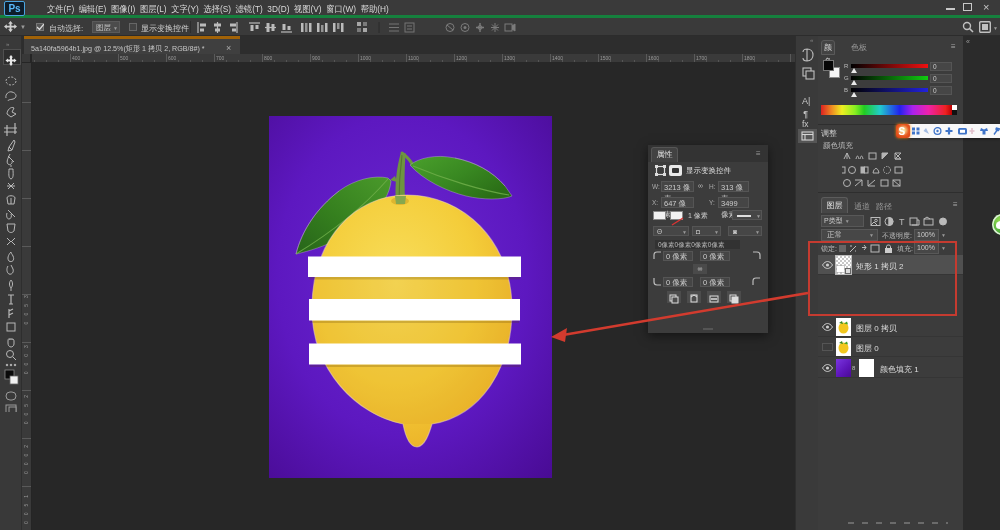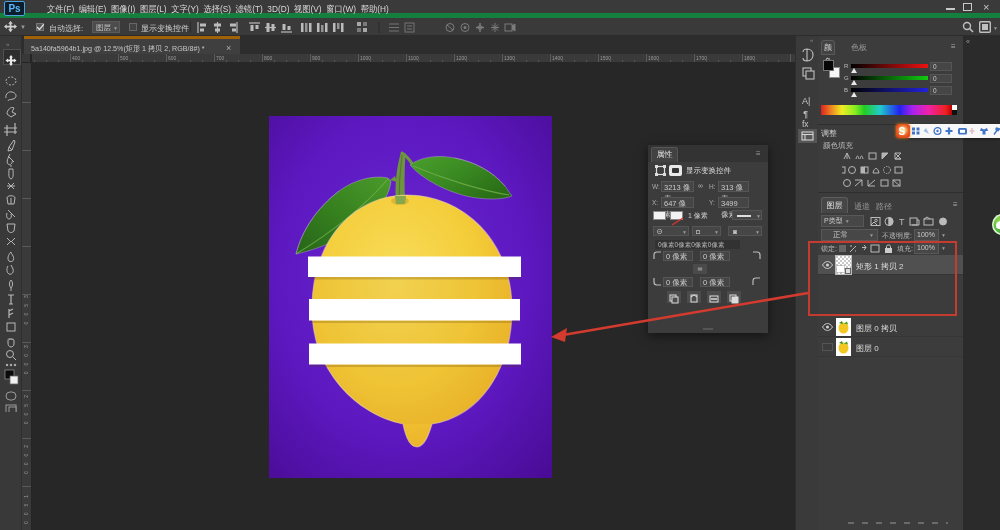--- a/index.html
+++ b/index.html
@@ -12,21 +12,21 @@
 .lrow{position:absolute;left:0;width:145px;height:20px;border-bottom:1px solid #353535}
 .lrow .eye{position:absolute;left:4px;top:6px}
 .lrow .thumb{position:absolute;left:18px;top:1px;width:15px;height:18px;overflow:hidden}
 .checker{background:repeating-conic-gradient(#ffffff 0 25%, #c8c8c8 0 50%);background-size:4px 4px}
 .wshape{position:absolute;left:1px;bottom:2px;width:7px;height:6px;background:#fff;box-shadow:0 0 0 0.5px #999}
 .vmask{position:absolute;right:0px;bottom:0px;width:6px;height:6px;background:#ddd;border:1px solid #666}
 .lname{position:absolute;left:38px;top:6px;font-size:8px;color:#ddd;white-space:nowrap}
 </style></head><body>
 <div id="app">
 
-<div class="abs" style="left:0;top:0;width:1000px;height:18px;background:#3a3a3a;border-bottom:5px solid #15803d">
+<div class="abs" style="left:0;top:0;width:1000px;height:18px;background:#3a3a3a;border-bottom:3px solid #15803d">
   <div class="abs" style="left:4px;top:1px;width:21px;height:15px;background:#0e1d2b;border:1px solid #4aa4e0;border-radius:2px;color:#58b8f8;font-size:10px;font-weight:bold;text-align:center;line-height:14px">Ps</div>
   <div class="abs t9" style="left:47px;top:3px;letter-spacing:0;color:#d8d8d8;transform:scaleX(0.92);transform-origin:0 0;white-space:nowrap">文件(F)&nbsp;&nbsp;编辑(E)&nbsp;&nbsp;图像(I)&nbsp;&nbsp;图层(L)&nbsp;&nbsp;文字(Y)&nbsp;&nbsp;选择(S)&nbsp;&nbsp;滤镜(T)&nbsp;&nbsp;3D(D)&nbsp;&nbsp;视图(V)&nbsp;&nbsp;窗口(W)&nbsp;&nbsp;帮助(H)</div>
   <div class="abs" style="left:946px;top:8px;width:9px;height:2px;background:#c8c8c8"></div>
   <div class="abs" style="left:963px;top:3px;width:9px;height:8px;border:1.5px solid #c8c8c8"></div>
   <div class="abs" style="left:983px;top:2px;color:#c8c8c8;font-size:11px;line-height:11px">×</div>
 </div>
 
 <div class="abs" style="left:0;top:18px;width:1000px;height:18px;background:#3a3a3a;border-bottom:1px solid #2c2c2c" id="optbar">
   <svg class="abs" style="left:4px;top:3px" width="14" height="12" viewBox="0 0 14 12">
         <path d="M7 0 L9.5 3 H8 V5 H11 V3.5 L14 6 L11 8.5 V7 H8 V9 H9.5 L7 12 L4.5 9 H6 V7 H3 V8.5 L0 6 L3 3.5 V5 H6 V3 H4.5 Z" fill="#cfcfcf" transform="scale(0.93)"></path>
@@ -336,21 +336,21 @@
           <path d="M19 1.5 V9.5"></path>
           <path d="M19 1.5 A4 4 0 0 1 19 9.5 Z" fill="#bbb"></path>
    <text x="29" y="9" font-size="9" fill="#bbb" stroke="none">T</text>
    <rect x="40" y="2" width="7" height="7"></rect>
           <path d="M47 4 L49 4 L49 9 L42 9"></path>
    <rect x="54" y="3" width="9" height="6"></rect>
           <path d="M54 3 L57 1 L60 3"></path>
    <circle cx="73" cy="5.5" r="3.5" fill="#bbb"></circle>
   </svg>
 
-  <div class="abs" style="left:3px;top:36px;width:57px;height:12px;background:#474747;border:1px solid #585858;font-size:7.5px;color:#ccc;line-height:10px;padding-left:11px">正常<span class="abs" style="right:3px;font-size:5px;color:#999">▼</span></div>
+  <div class="abs" style="left:3px;top:36px;width:57px;height:12px;background:#474747;border:1px solid #585858;font-size:7.5px;color:#ccc;line-height:10px;padding-left:5px">正常<span class="abs" style="right:3px;font-size:5px;color:#999">▼</span></div>
   <div class="abs" style="left:64px;top:38px;font-size:7px;color:#bbb">不透明度:</div>
   <div class="abs" style="left:96px;top:36px;width:25px;height:12px;background:#474747;border:1px solid #585858;font-size:7px;color:#ccc;line-height:10px;padding-left:2px">100%</div>
   <div class="abs" style="left:123px;top:39px;font-size:5px;color:#999">▼</div>
 
   <div class="abs" style="left:3px;top:51px;font-size:7px;color:#bbb">锁定:</div>
   <svg class="abs" style="left:20px;top:50px" width="60" height="11" viewBox="0 0 60 11" fill="none" stroke="#bbb" stroke-width="1">
    <rect x="1" y="2" width="7" height="7" fill="#777" stroke="none" opacity="0.7"></rect>
           <path d="M12 9 L18 3 M12 3 L14 3 M17 8 L18 8"></path>
    <path d="M25 2 L27 4.5 M25 7 L27 4.5 M23 4.5 H27" transform="translate(1,0)"></path>
    <rect x="33" y="2" width="8" height="7"></rect>
@@ -389,20 +389,30 @@
   <div class="lrow" style="top:144.4px">
     <svg class="eye" width="11" height="8" viewBox="0 0 11 8">
             <rect x="0.5" y="0.5" width="10" height="7" fill="none" stroke="#555" stroke-width="1"></rect>
           </svg>
     <div class="thumb" style="background:#fff"><svg width="15" height="18" viewBox="0 0 15 18">
               <ellipse cx="7.5" cy="10" rx="5" ry="5.5" fill="#f2c71f"></ellipse>
               <path d="M3 5 L7 6 L6 3 Z" fill="#3a8a22"></path>
               <path d="M8 5.5 L12 6.5 L11 3.5 Z" fill="#45a02a"></path>
             </svg></div>
     <span class="lname">图层 0</span>
+  </div>
+  <div class="lrow" style="top:165px">
+    <svg class="eye" width="11" height="8" viewBox="0 0 11 8">
+            <path d="M0.5 4 C2 1.5 4 0.5 5.5 0.5 C7 0.5 9 1.5 10.5 4 C9 6.5 7 7.5 5.5 7.5 C4 7.5 2 6.5 0.5 4 Z" fill="none" stroke="#ccc" stroke-width="1"></path>
+            <circle cx="5.5" cy="4" r="1.6" fill="#ccc"></circle>
+          </svg>
+    <div class="thumb" style="background:linear-gradient(135deg,#7a36e0,#5c14b8 60%,#4a0b94)"></div>
+    <span style="position:absolute;left:34px;top:7px;font-size:6px;color:#bbb">8</span>
+    <div class="thumb" style="left:41px;background:#fff"></div>
+    <span class="lname" style="left:62px">颜色填充 1</span>
   </div>
 
   <div class="abs" style="left:30px;top:324px;width:100px;height:8px;opacity:0.5;background-image:repeating-linear-gradient(90deg,#999 0,#999 6px,transparent 6px,transparent 14px);background-size:100% 2px;background-position:0 5px;background-repeat:no-repeat"></div>
  </div>
 </div>
 <div class="abs" style="left:963px;top:36px;width:37px;height:494px;background:#2b2b2b"></div>
 <div class="abs" style="left:966px;top:38px;color:#999;font-size:7px">«</div>
 
 <div class="abs" style="left:648px;top:145px;width:120px;height:188px;background:#3c3c3c;box-shadow:0 3px 10px rgba(0,0,0,.5)" id="props">
   <div class="abs" style="left:0;top:0;width:120px;height:17px;background:#333"></div>

